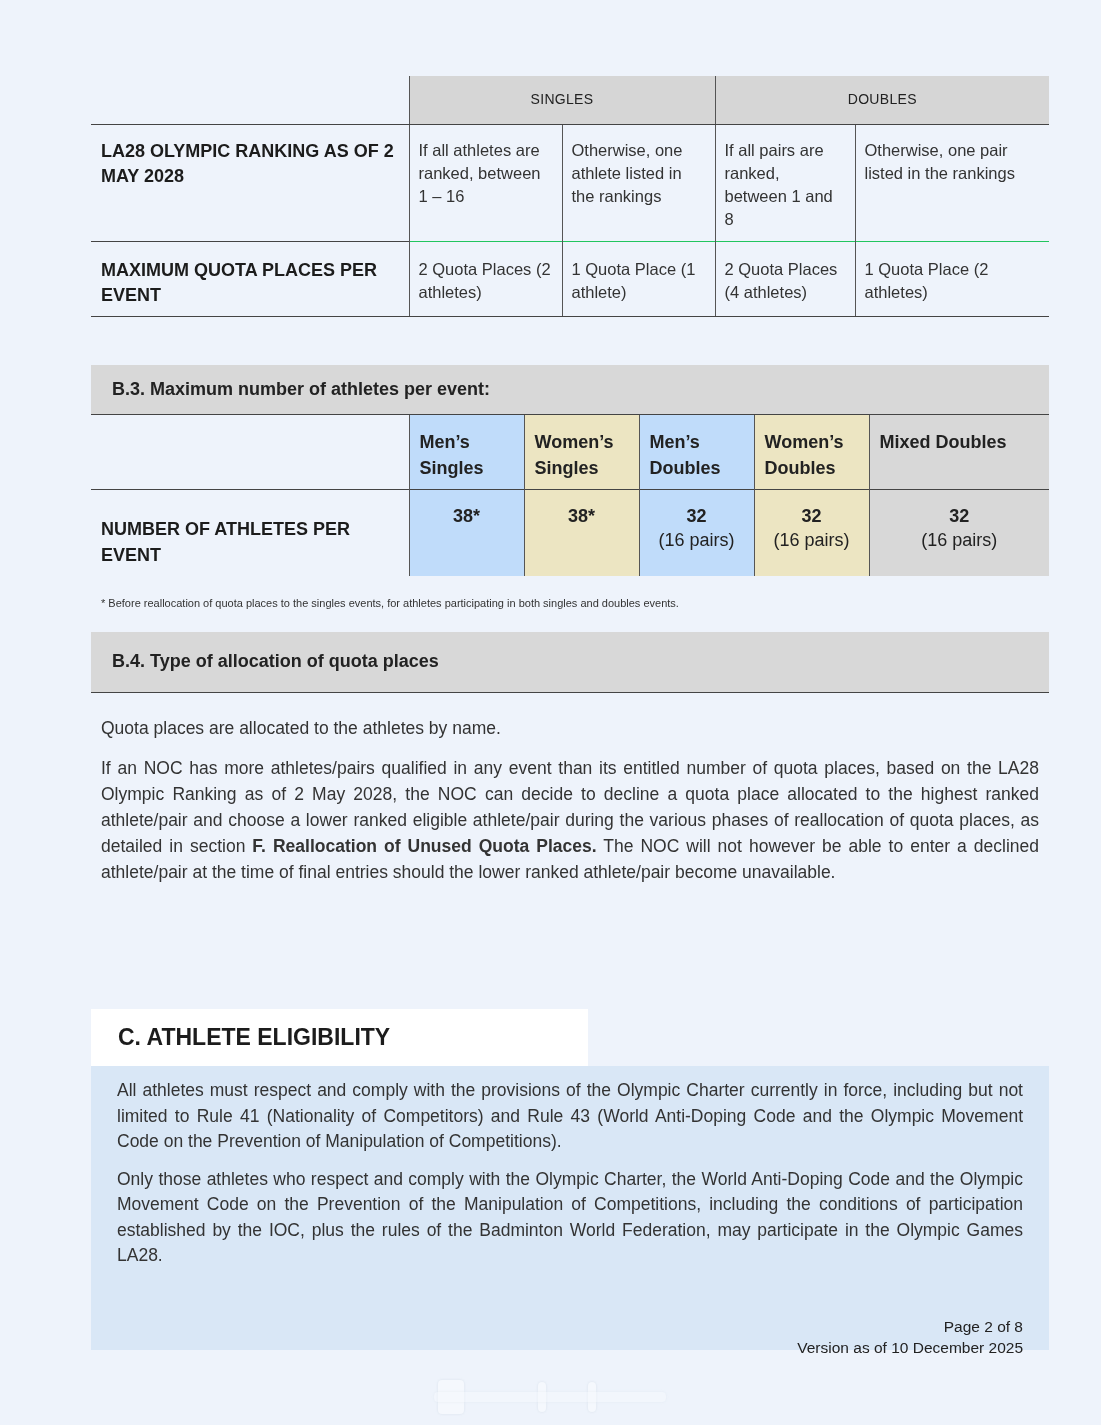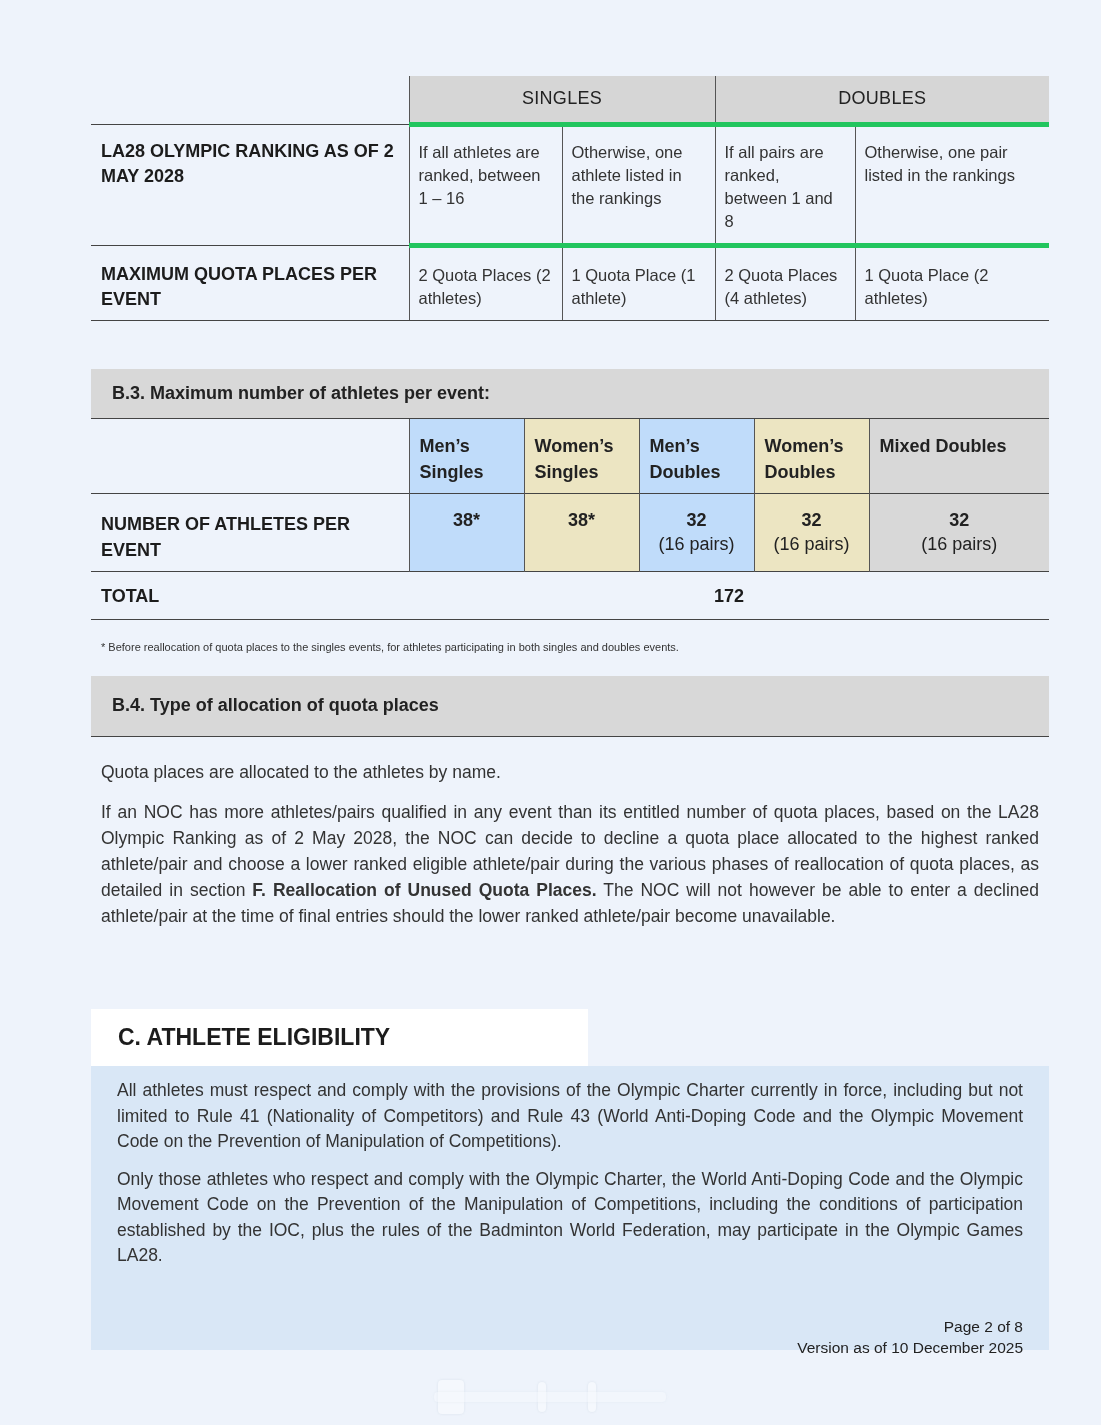--- a/index.html
+++ b/index.html
@@ -5,34 +5,34 @@
   * { box-sizing: border-box; margin: 0; padding: 0; }
   html, body { width: 1101px; height: 1425px; background: #eef3fb; overflow: hidden; }
   body { font-family: "Liberation Sans", "DejaVu Sans", sans-serif; color: #1c1c1c; position: relative; }
 
   .page { position: absolute; left: 91px; top: 76px; width: 958px; }
 
   
   table { border-collapse: collapse; width: 958px; table-layout: fixed; }
   .t1 th, .t1 td { font-size: 16.5px; vertical-align: top; line-height: 23px; }
   .t1 .hdr-empty { background: transparent; border: none; height: 48px; }
-  .t1 .hdr { background: #d6d6d6; font-weight: normal; font-size: 18px; text-align: center; vertical-align: middle; height: 48px; border-left: 1px solid #555; border-bottom: 1px solid #444; color:#222; letter-spacing: 0.3px; }
+  .t1 .hdr { background: #d6d6d6; font-weight: normal; font-size: 14px; text-align: center; vertical-align: middle; height: 48px; border-left: 1px solid #555; border-bottom: 1px solid #444; color:#222; letter-spacing: 0.3px; }
   .t1 .rowlabel { font-weight: bold; font-size: 18px; padding: 14px 10px 10px 10px; line-height: 25px; border-top: 1px solid #444; }
-  .t1 .cell { font-weight: normal; color: #333; padding: 14px 10px 10px 9px; border-left: 1px solid #555; border-top: 5px solid #22c55e; }
+  .t1 .cell { font-weight: normal; color: #333; padding: 14px 10px 10px 9px; border-left: 1px solid #555; border-top: 1px solid #22c55e; }
   .t1 tr.last td { border-bottom: 1px solid #444; padding-top: 16px; padding-bottom: 8px; }
 
   
   .sec-bar { background: #d8d8d8; height: 50px; display: flex; align-items: center; padding-left: 21px; font-size: 18px; font-weight: bold; color: #222; border-bottom: 1px solid #444; }
   .b3 { margin-top: 48px; }
   .t2 td { font-size: 18px; vertical-align: top; }
   .t2 .blue { background: #c0dcfa; }
   .t2 .yellow { background: #ece5c2; }
   .t2 .grey { background: #d8d8d8; }
   .t2 .colhead { font-weight: bold; padding: 14px 10px 8px 10px; line-height: 26px; height: 74px; border-left: 1px solid #555; color:#222; }
-  .t2 .rowlabel { font-weight: bold; padding: 17px 10px 8px 10px; line-height: 26px; border-top: 1px solid #444; }
+  .t2 .rowlabel { font-weight: bold; padding: 26px 10px 8px 10px; line-height: 26px; border-top: 1px solid #444; }
   .t2 .val { text-align: center; padding: 14px 6px 8px 6px; line-height: 24px; border-left: 1px solid #555; border-top: 1px solid #444; color:#222; }
   .t2 .val .num { font-weight: bold; display:block; }
   .t2 .val .sub { font-weight: normal; display:block; }
   .t2 .total-label { font-weight: bold; padding: 14px 10px 10px 10px; border-top: 1px solid #444; border-bottom: 1px solid #444; height: 48px; }
   .t2 .total-val { font-weight: bold; text-align: center; padding: 14px 10px 10px 10px; border-top: 1px solid #444; border-bottom: 1px solid #444; }
 
   .footnote { font-size: 11px; line-height: 26px; color: #333; padding: 14px 10px 16px 10px; text-align: justify; }
 
   .b4 .sec-bar { height: 61px; }
   .body-p { font-size: 17.5px; line-height: 26px; color: #333; padding: 0 10px; text-align: justify; }
@@ -122,24 +122,20 @@
             </td>
         <td class="val yellow">
               <span class="num">32</span>
               <span class="sub">(16 pairs)</span>
             </td>
         <td class="val grey">
               <span class="num">32</span>
               <span class="sub">(16 pairs)</span>
             </td>
       </tr>
-      <tr>
-        <td class="total-label">TOTAL</td>
-        <td class="total-val" colspan="5">172</td>
-      </tr>
     </tbody>
       </table>
     <p class="footnote">* Before reallocation of quota places to the singles events, for athletes participating in both singles and doubles events.</p>
   </div>
 
   <div class="b4">
     <div class="sec-bar">B.4. Type of allocation of quota places</div>
     <p class="body-p first">Quota places are allocated to the athletes by name.</p>
     <p class="body-p"><span>If an NOC has more athletes/pairs qualified in any event than its entitled number of quota places, based on the LA28 Olympic Ranking as of 2 May 2028, the NOC can decide to decline a quota place allocated to the highest ranked athlete/pair and choose a lower ranked eligible athlete/pair during the various phases of reallocation of quota places, as detailed in section </span><b>F. Reallocation of Unused Quota Places.</b><span> The NOC will not however be able to enter a declined athlete/pair at the time of final entries should the lower ranked athlete/pair become unavailable.</span></p>
   </div>

